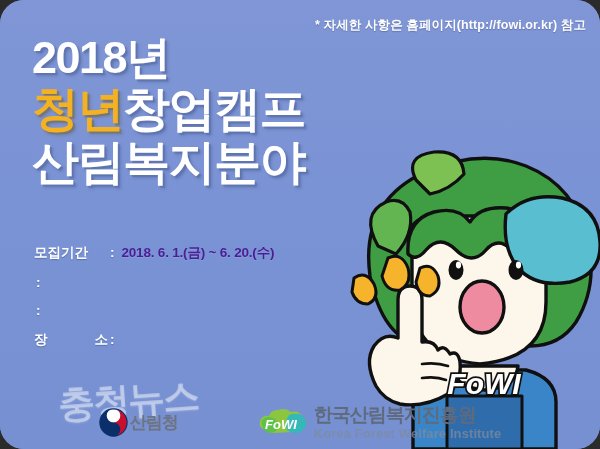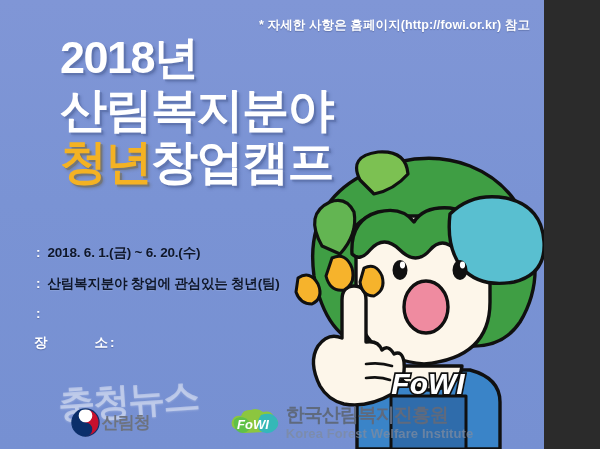--- a/index.html
+++ b/index.html
@@ -1,23 +1,24 @@
 <!DOCTYPE html>
 <html><head>
 <meta charset="utf-8">
 <style>
   html,body{margin:0;padding:0;background:#2b2b2b;}
   *{box-sizing:border-box;}
 
   #poster{
     position:relative;
-    width:544px;height:449px;
+    width:600px;height:449px;
     overflow:hidden;
     background:#7a93d4;
     font-family:"Liberation Sans","DejaVu Sans",sans-serif;
+    border-radius:24px;
     -webkit-font-smoothing:antialiased;
   }
 
   
   #poster::before{
     content:"";position:absolute;inset:0;
     background:linear-gradient(180deg,#8096d6 0%, #7a93d4 45%, #7690d2 100%);
     pointer-events:none;
   }
 
@@ -40,21 +41,20 @@
   }
   .hl-line{
     display:block;
     font-weight:800;
     color:#ffffff;
     letter-spacing:-1.5px;
     white-space:nowrap;
     text-shadow:
        2px 2px 0 rgba(90,110,165,.55),
        3px 3px 3px rgba(60,80,135,.35);
-    margin-left: 28px;
   }
   .hl-1{font-size:45px;}
   .hl-2{font-size:47px;margin-top:7px;}
   .hl-3{font-size:47px;margin-top:6px;}
   .hl-accent{
     color:#f4b223;
     text-shadow:
        2px 2px 0 rgba(120,105,60,.45),
        3px 3px 3px rgba(90,80,50,.3);
   }
@@ -78,21 +78,21 @@
     justify-content:space-between;
     text-shadow:0 1px 1px rgba(45,60,110,.4);
   }
   .info-label.spread{letter-spacing:0;}
   .info-colon{
     color:#ffffff;
     margin:0 7px 0 2px;
     text-shadow:0 1px 1px rgba(45,60,110,.4);
   }
   .info-value{
-    color:#0f172a;
+    color:#4c1d95;
     font-weight:800;
     letter-spacing:-.2px;
     text-shadow:0 1px 0 rgba(160,180,225,.35);
     text-align:center;
   }
 
   
   .watermark{
     position:absolute;left:58px;top:376px;
     z-index:7;
@@ -143,22 +143,22 @@
 </style>
 </head>
 <body>
 
 <div id="poster">
 
   <div class="top-note">* 자세한 사항은 홈페이지(http://fowi.or.kr) 참고</div>
 
   <div class="headline">
     <span class="hl-line hl-1">2018년</span>
+    <span class="hl-line hl-3"><span class="hl-accent">청년</span><span>창업캠프</span></span>
     <span class="hl-line hl-2">산림복지분야</span>
-    <span class="hl-line hl-3"><span class="hl-accent">청년</span><span>창업캠프</span></span>
   </div>
 
   <div class="mascot">
     <svg viewBox="0 0 276 299" xmlns="http://www.w3.org/2000/svg">
       <g stroke="#101010" stroke-width="3.4" stroke-linejoin="round" stroke-linecap="round">
 
         <path d="M83 299 L83 252 Q83 228 112 220 L196 220 Q226 228 226 252 L226 299 Z" fill="#3a84c8"></path>
 
         <path d="M117 246 L192 246 L192 299 L117 299 Z" fill="#2f6cab" stroke-width="3"></path>
 
@@ -200,27 +200,27 @@
         <path d="M90 118 Q102 112 108 126 Q112 140 100 146 Q88 146 86 132 Z" fill="#f6b32c" stroke-width="3"></path>
       </g>
 
       <text x="154" y="244" text-anchor="middle" font-family="Liberation Sans, sans-serif" font-size="30" font-weight="800" font-style="italic" fill="#ffffff" stroke="#101010" stroke-width="3.4" paint-order="stroke">FoWI</text>
     </svg>
   </div>
 
   <div class="info">
 
     <div class="info-row">
+      <span class="info-label">모집기간</span>
       <span class="info-colon">:</span>
       <span class="info-value">2018. 6. 1.(금) ~ 6. 20.(수)</span>
     </div>
 
     <div class="info-row">
       <span class="info-colon">:</span>
-      <span class="info-value">산림복지분야 창업에 관심있는 청년(팀)</span>
     </div>
 
     <div class="info-row">
       <span class="info-colon">:</span>
     </div>
 
     <div class="info-row">
       <span class="info-label spread">
         <span>장</span>
         <span>소</span>

